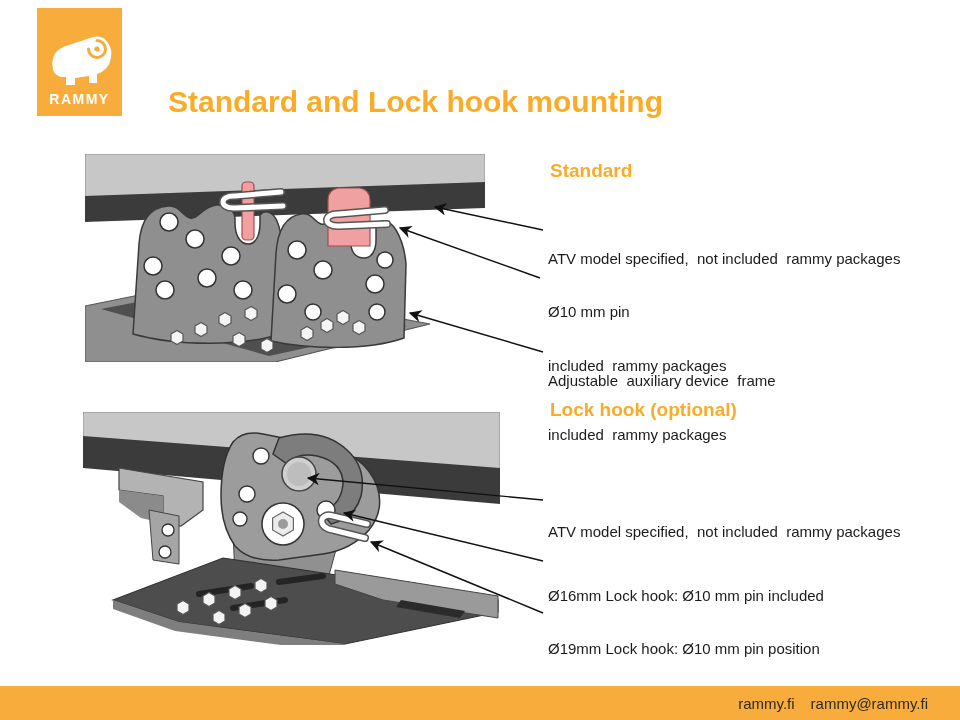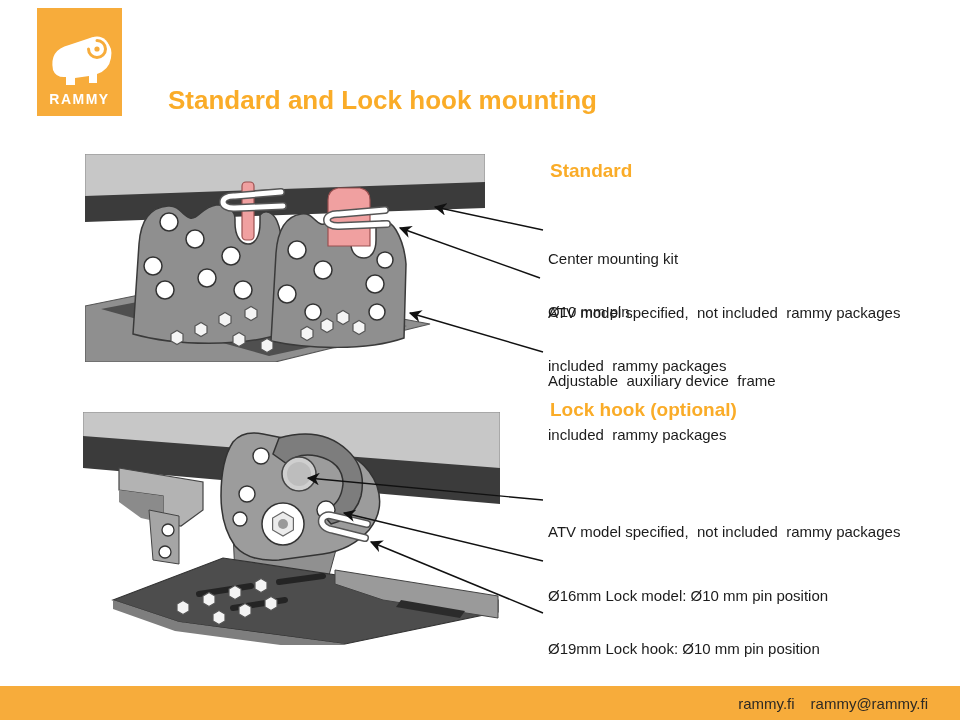--- a/index.html
+++ b/index.html
@@ -17,21 +17,21 @@
     text-decoration:underline;
   }
   .logo svg{position:absolute;left:8px;top:22px;}
   .brand{
     position:absolute;bottom:9px;left:0;width:100%;text-align:center;
     color:#fff;font-weight:bold;font-size:14px;letter-spacing:1.5px;
   }
   
   .title{
     left:168px;top:85px;margin:0;
-    font-size:26px;font-weight:bold;color:var(--color-title,#faac28);
+    font-size:30px;font-weight:bold;color:var(--color-title,#faac28);
     white-space:nowrap;
   }
   .heading{
     margin:0;font-size:19px;font-weight:bold;color:var(--color-title,#faac28);
     white-space:nowrap;
   }
   .h-std{left:550px;top:160px;}
   .h-lock{left:550px;top:399px;}
   
   .lbl{
@@ -138,21 +138,20 @@
     </g>
     <g>
       <path d="M300,56 L254,60 C238,59 238,73 254,72 L302,70" fill="none" stroke="#555" stroke-width="8" stroke-linecap="round"></path>
       <path d="M300,56 L254,60 C238,59 238,73 254,72 L302,70" fill="none" stroke="#ffffff" stroke-width="5" stroke-linecap="round"></path>
     </g>
   </svg>
 </div>
 
 <h2 class="abs heading h-std">Standard</h2>
 <div class="abs lbl l1">
-  <span>Center mounting kit</span>
   <span>ATV model specified,  not included  rammy packages</span>
 </div>
 <div class="abs lbl l2">
   <span>Ø10 mm pin</span>
   <span>included  rammy packages</span>
 </div>
 <div class="abs lbl l3">
   <span>Adjustable  auxiliary device  frame</span>
   <span>included  rammy packages</span>
 </div>
@@ -217,21 +216,21 @@
       <path d="M284,112 L250,104 C236,100 234,116 250,118 L282,126" fill="none" stroke="#ffffff" stroke-width="5" stroke-linecap="round"></path>
     </g>
   </svg>
 </div>
 
 <h2 class="abs heading h-lock">Lock hook (optional)</h2>
 <div class="abs lbl l4">
   <span>ATV model specified,  not included  rammy packages</span>
 </div>
 <div class="abs lbl l5">
-  <span>Ø16mm Lock model: Ø10 mm pin position</span>
+  <span>Ø16mm Lock hook: Ø10 mm pin included</span>
 </div>
 <div class="abs lbl l6">
   <span>Ø19mm Lock hook: Ø10 mm pin position</span>
 </div>
 
 <svg class="abs arrows" viewBox="0 0 960 720">
   <defs>
     <marker id="ah" viewBox="0 0 10 10" refX="9" refY="5" markerWidth="9" markerHeight="9" orient="auto">
       <path d="M0,0 L10,5 L0,10 L3,5 Z" fill="#111111"></path>
     </marker>

